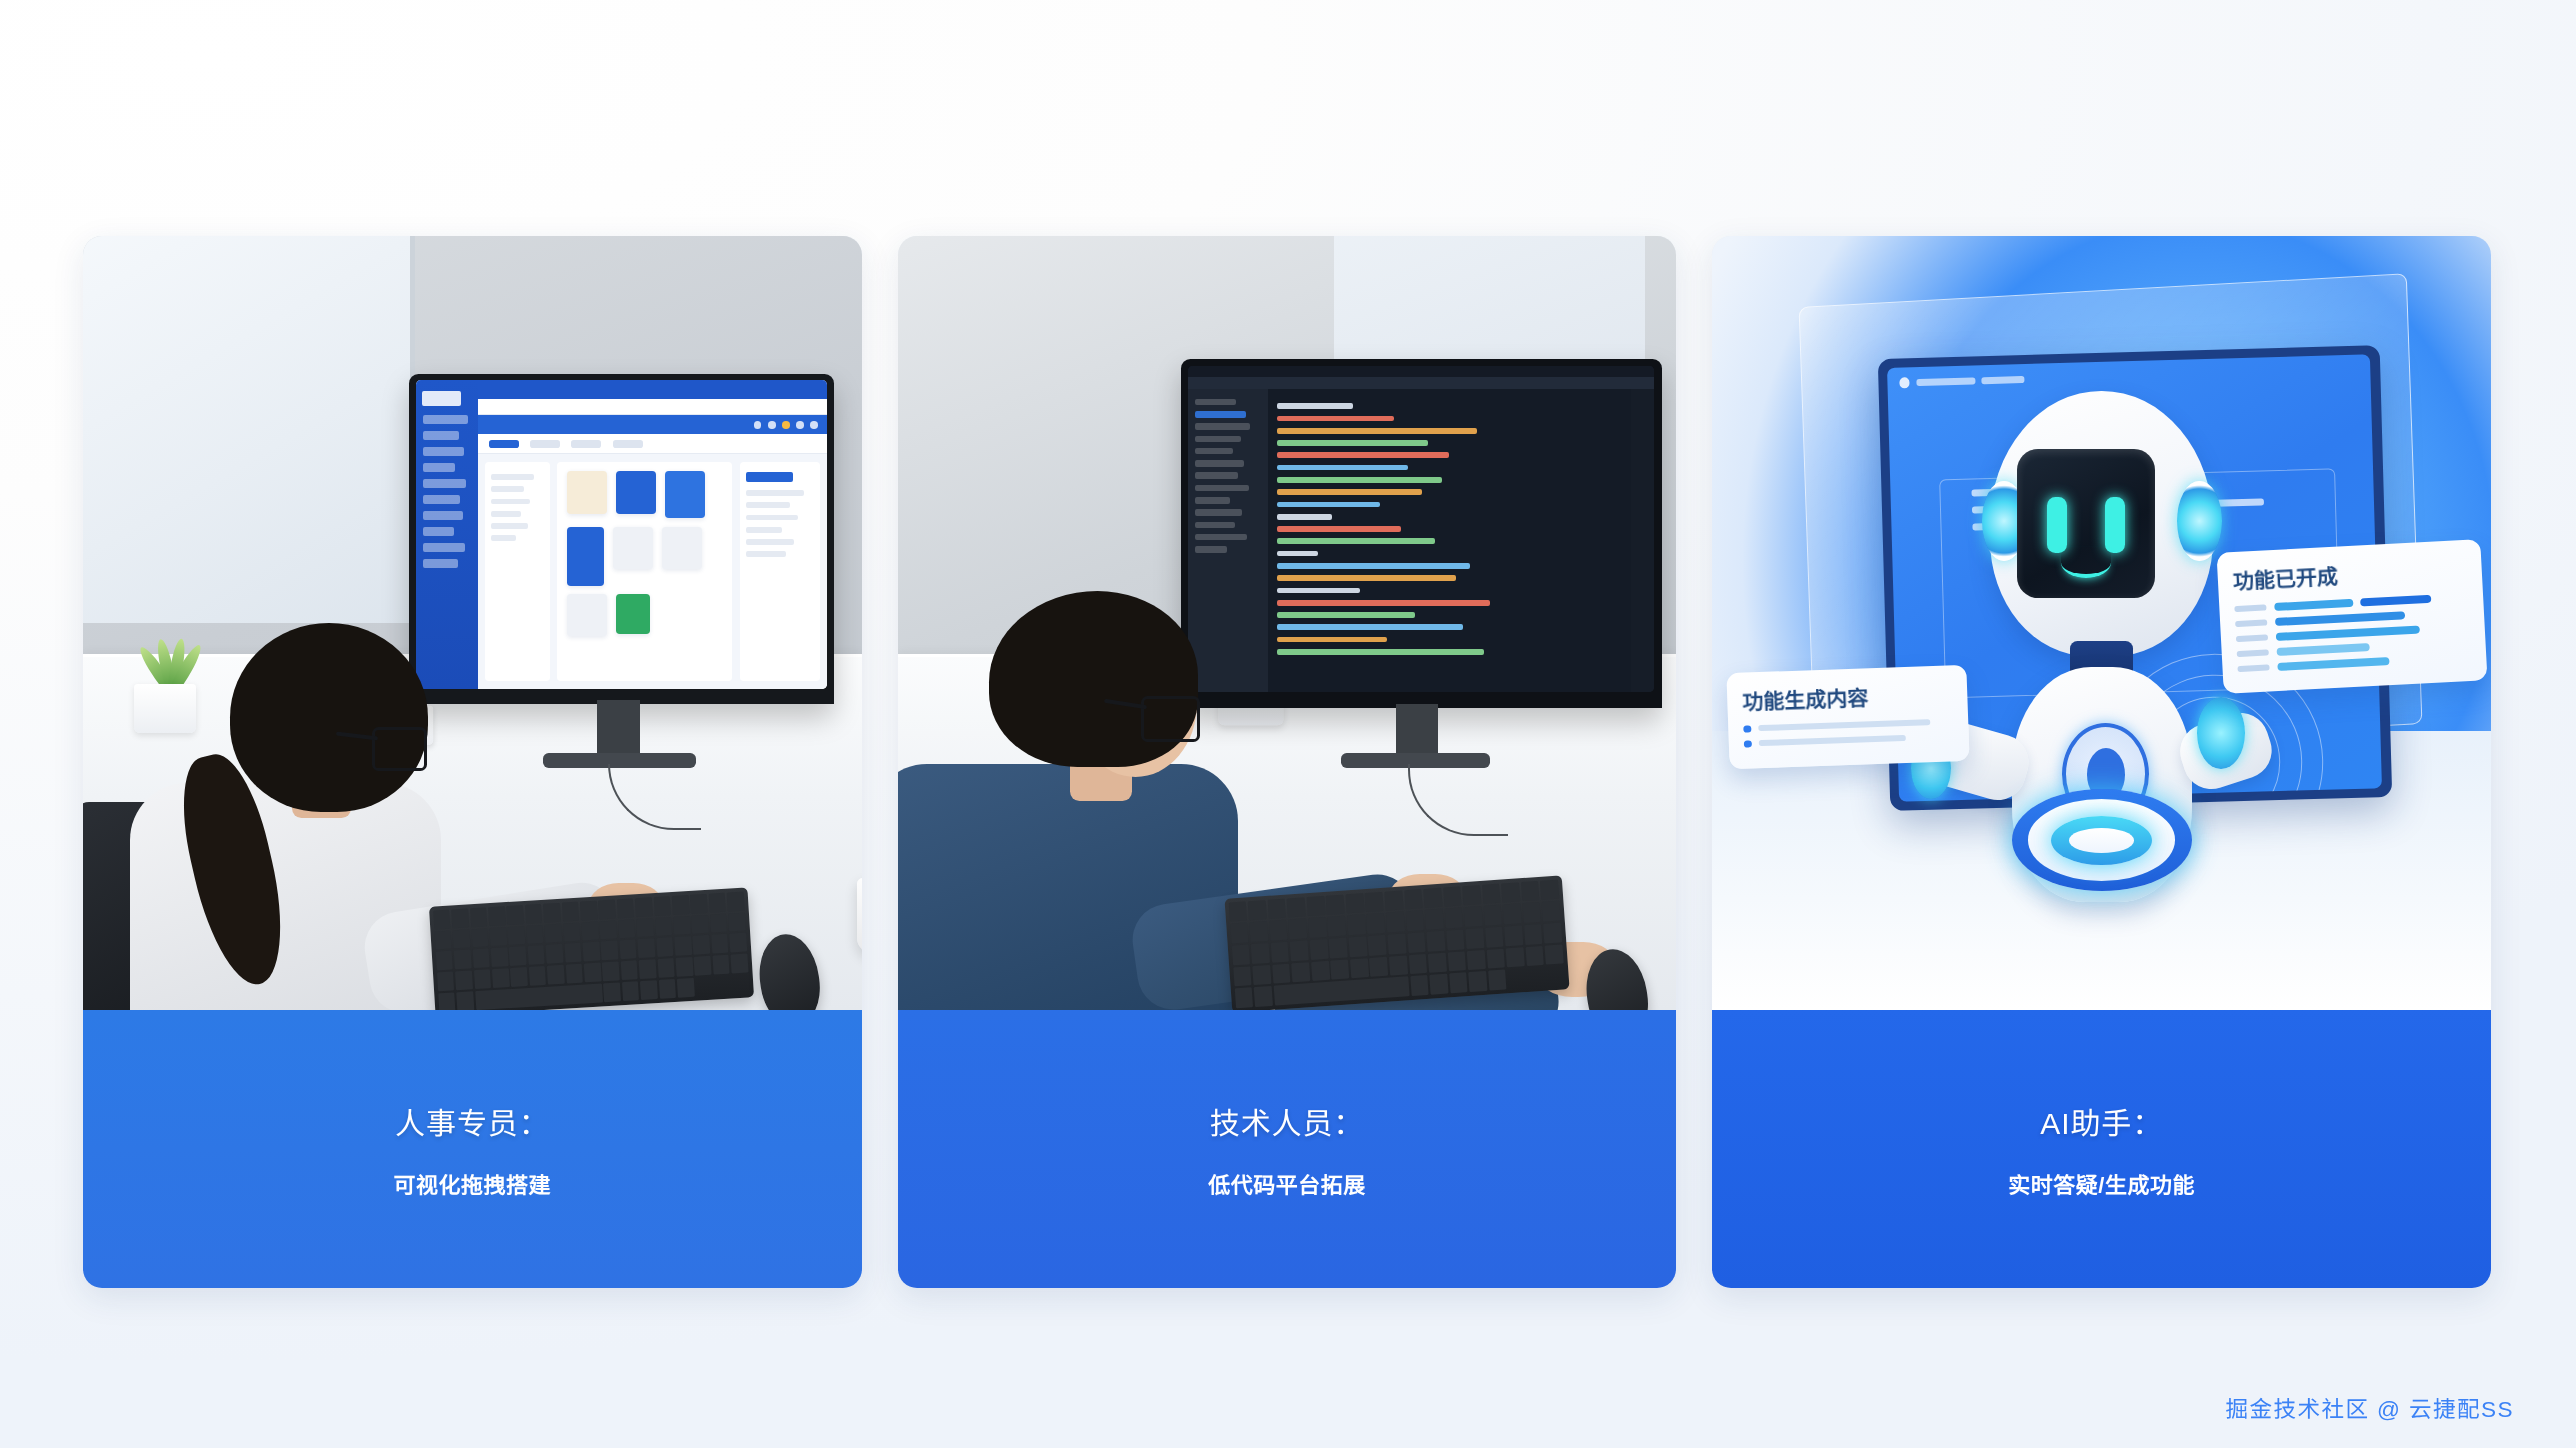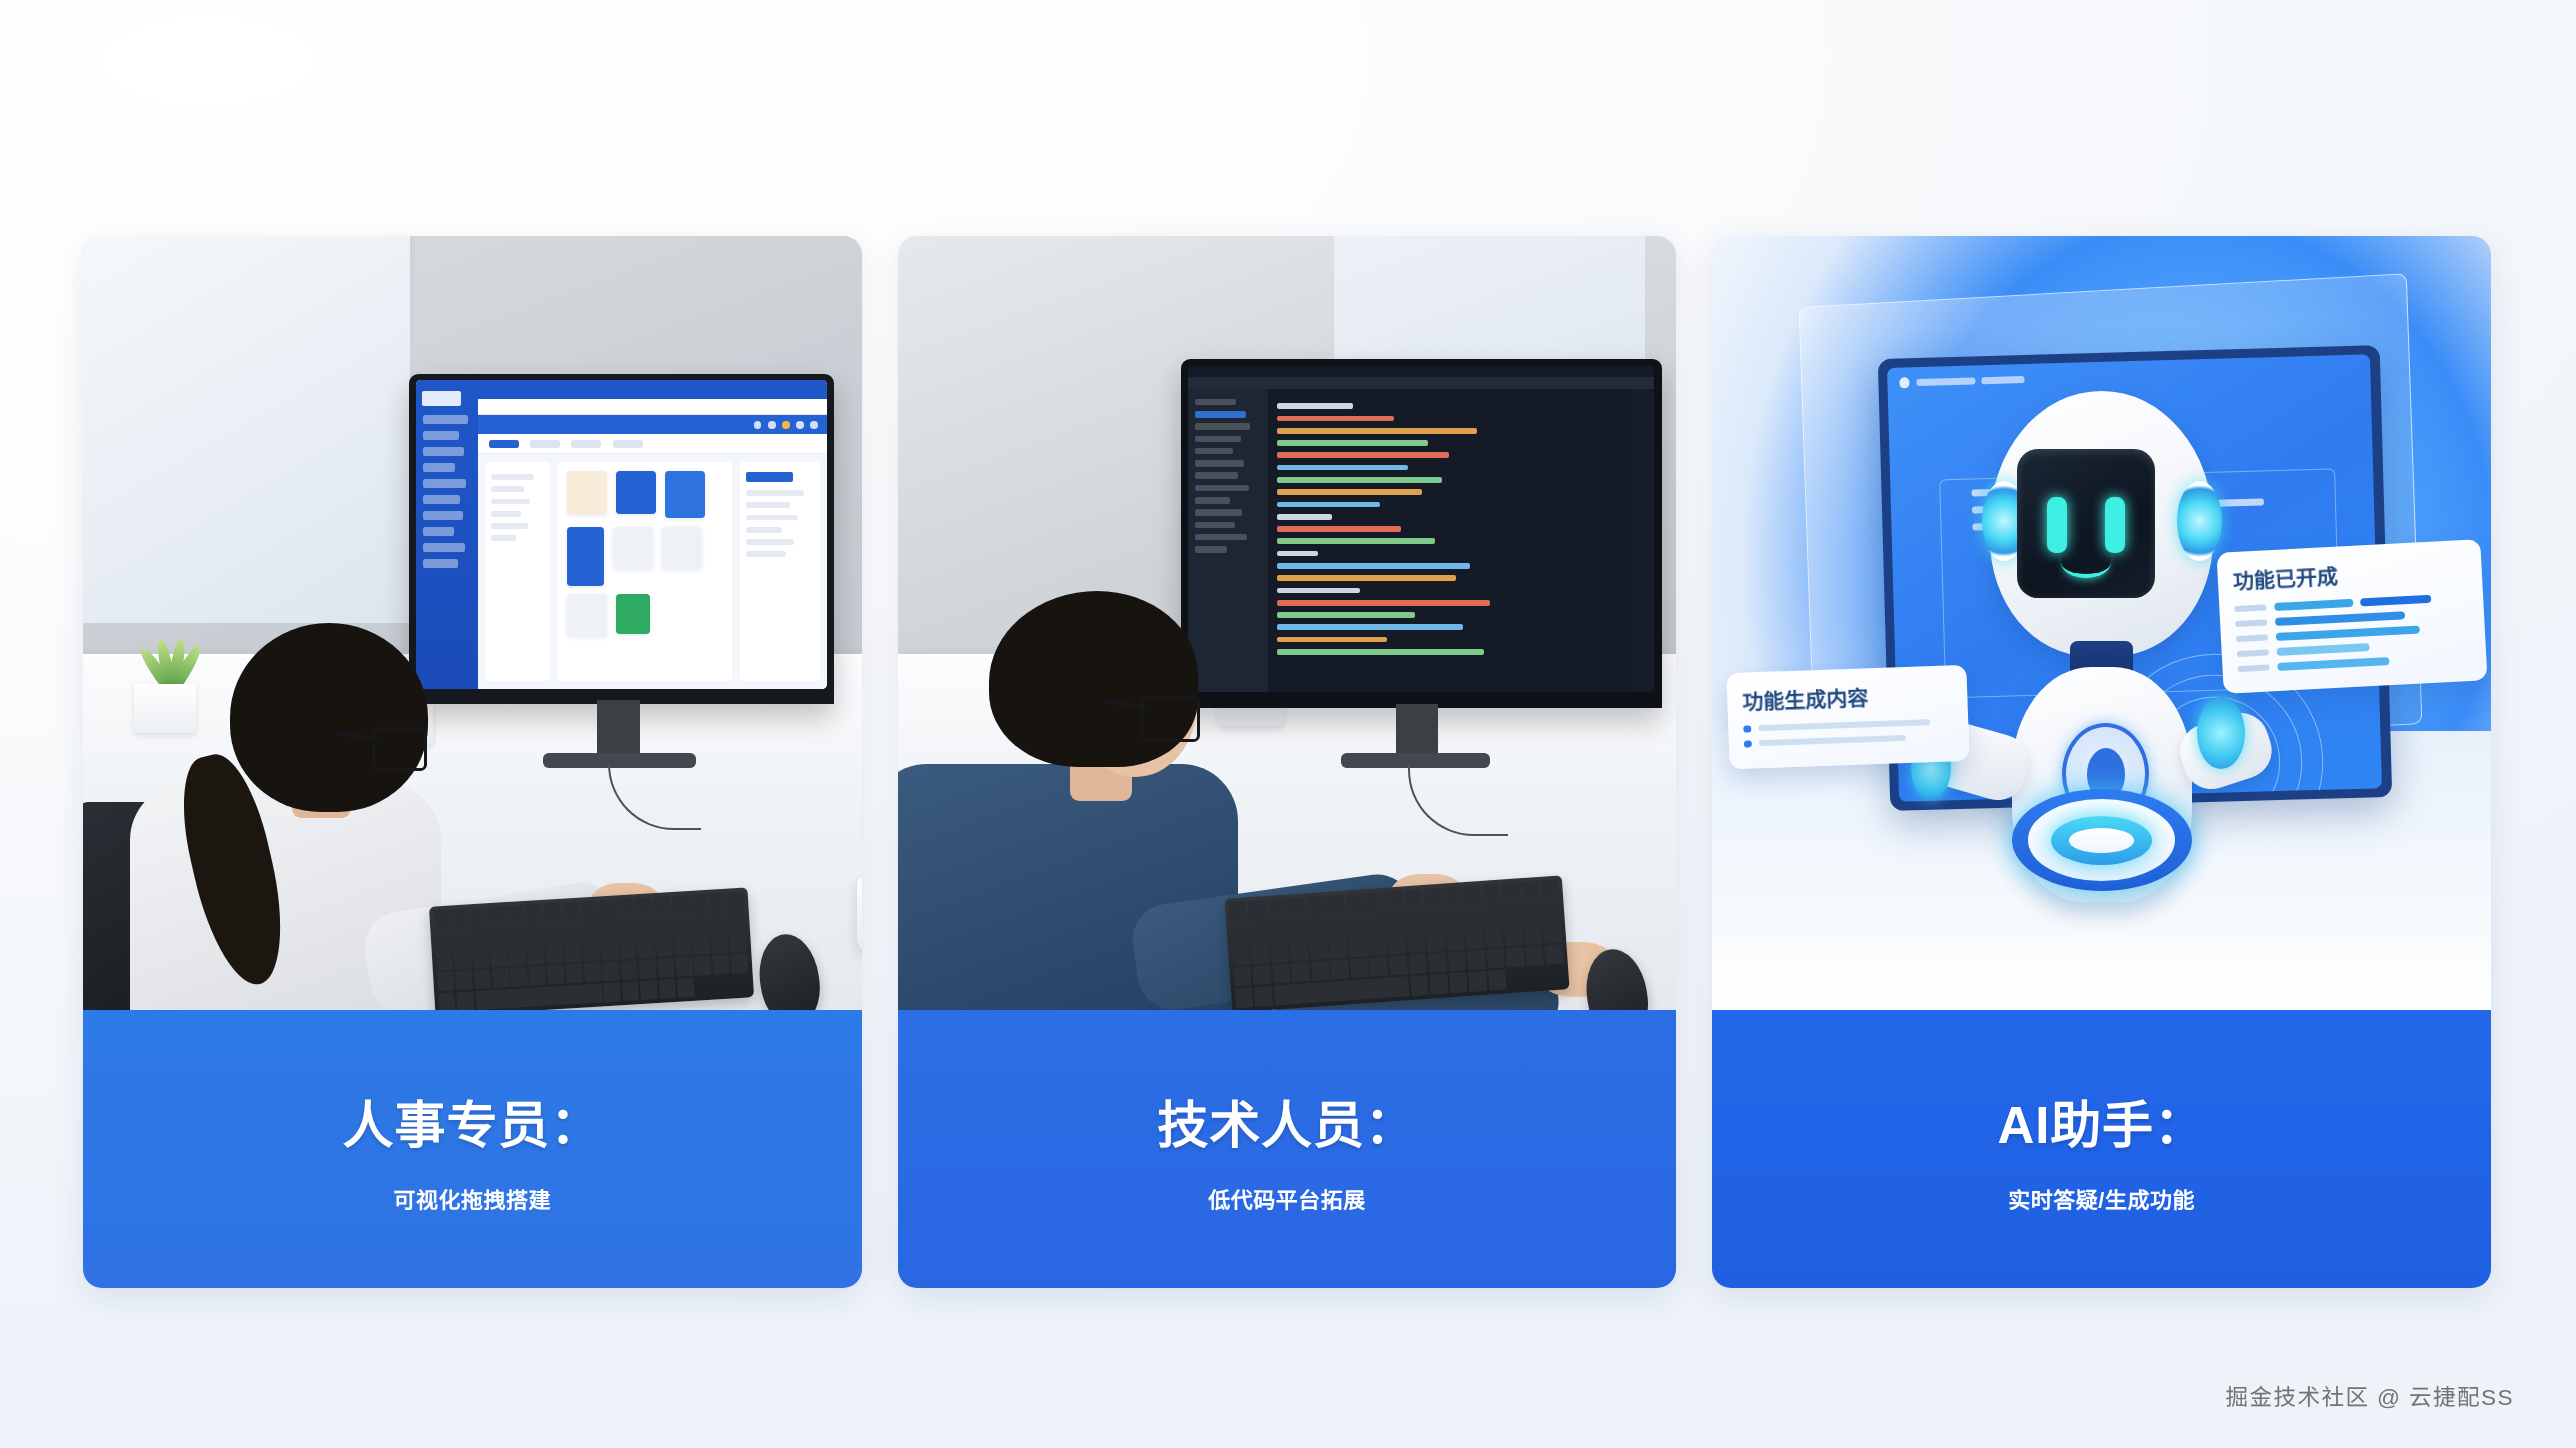--- a/index.html
+++ b/index.html
@@ -29,21 +29,21 @@
     position:relative;flex:1 1 0;border-radius:19px;overflow:hidden;
     background:#e9eef5;
     box-shadow:0 9.4px 32px rgba(30,60,110,.10);
   }
   .photo{position:absolute;left:0;right:0;top:0;height:774px;overflow:hidden;}
   .caption{
     position:absolute;left:0;right:0;bottom:0;top:774px;
     display:flex;flex-direction:column;align-items:center;justify-content:center;
     gap:24.5px;color:#fff;text-align:center;
   }
-  .cap-title{font-size:51px;font-weight:bold;letter-spacing:0.9px;
+  .cap-title{font-size:30px;font-weight:normal;letter-spacing:0.9px;
              text-shadow:0 1.9px 4.7px rgba(0,0,0,.18);}
   .cap-sub{font-size:22px;font-weight:bold;letter-spacing:0.5px;}
   .c1 .caption{background:linear-gradient(180deg,#2d7ae6 0%,#2f72e4 100%);}
   .c2 .caption{background:linear-gradient(180deg,#2b6fe6 0%,#2a66e2 100%);}
   .c3 .caption{background:linear-gradient(180deg,#2468ea 0%,#1f5fe2 100%);}
 
   
   .office{position:absolute;inset:0;}
   .wall{position:absolute;inset:0;background:linear-gradient(160deg,#d9dde1 0%,#c9ced4 42%,#bfc5cc 100%);}
   .window{position:absolute;left:-4%;top:-6%;width:46%;height:56%;
@@ -209,22 +209,22 @@
           background:#2f6fe0;border-radius:50% 50% 48% 48%;}
   .r-arm{position:absolute;background:linear-gradient(160deg,#ffffff,#dde4ee);
          border-radius:28px;box-shadow:0 5.7px 13.2px rgba(20,60,130,.18);}
   .r-joint{position:absolute;border-radius:50%;
          background:radial-gradient(circle,#9af2ff 0%,#3fc9f2 55%,#2a8fe0 100%);
          box-shadow:0 0 12.3px rgba(70,220,245,.8);}
   .pedestal{position:absolute;left:16%;bottom:2%;width:68%;height:20%;}
   .ped{position:absolute;border-radius:50%;}
 
   
-  .watermark{position:absolute;right:62px;bottom:36px;
-             font-size:22.6px;color:#737373;letter-spacing:1.4px;white-space:nowrap;}
+  .watermark{position:absolute;right:62px;bottom:24px;
+             font-size:22.6px;color:#3b82f6;letter-spacing:1.4px;white-space:nowrap;}
 </style>
 </head>
 <body>
 
 <div class="stage">
 
 
   <div class="cards">
 
     <div class="card c1">

